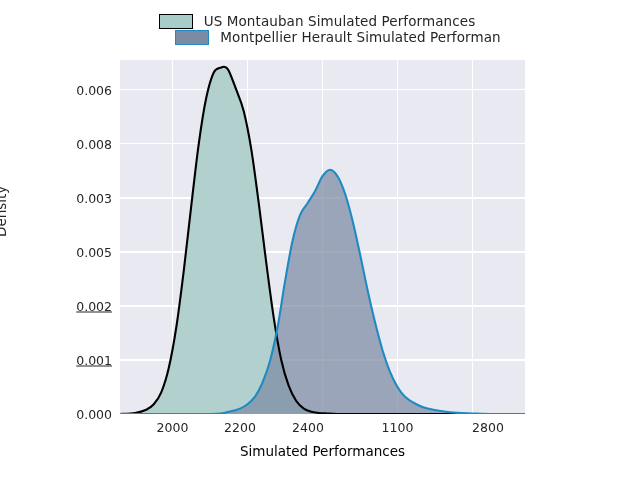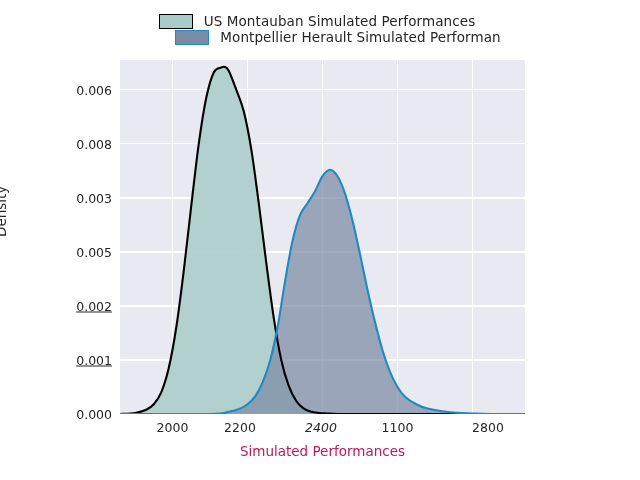--- a/index.html
+++ b/index.html
@@ -109,21 +109,21 @@
     transform-origin: left top;
     white-space: nowrap;
   }
   #xlabel {
     position: absolute;
     left: 120px;
     width: 405px;
     top: 443px;
     text-align: center;
     font-size: 13.5px;
-    color: #be185d;
+    color: #000000;
   }
 </style>
 </head>
 <body>
 
 <div id="figure">
 
   <div id="legend">
 
     <div class="legend-entry" id="legend-entry-0">
@@ -144,21 +144,21 @@
       <div class="ytick" style="top: 305.908px; text-decoration: underline;">0.002</div>
       <div class="ytick" style="top: 251.863px;">0.005</div>
       <div class="ytick" style="top: 197.817px;">0.003</div>
       <div class="ytick" style="top: 143.771px;">0.008</div>
       <div class="ytick" style="top: 89.7252px;">0.006</div>
     </div>
 
   <div id="xticks">
       <div class="xtick" style="left: 172.5px;">2000</div>
       <div class="xtick" style="left: 240px;">2200</div>
-      <div class="xtick" style="left: 321px; font-style: italic;">2400</div>
+      <div class="xtick" style="left: 308px;">2400</div>
       <div class="xtick" style="left: 397.5px;">1100</div>
       <div class="xtick" style="left: 488px;">2800</div>
     </div>
 
   <div id="ylabel">Density</div>
   <div id="xlabel">Simulated Performances</div>
 
   <div id="plot-area">
     <div id="grid-layer">
         <div class="gridline-h" style="top: 353.3px;"></div>

